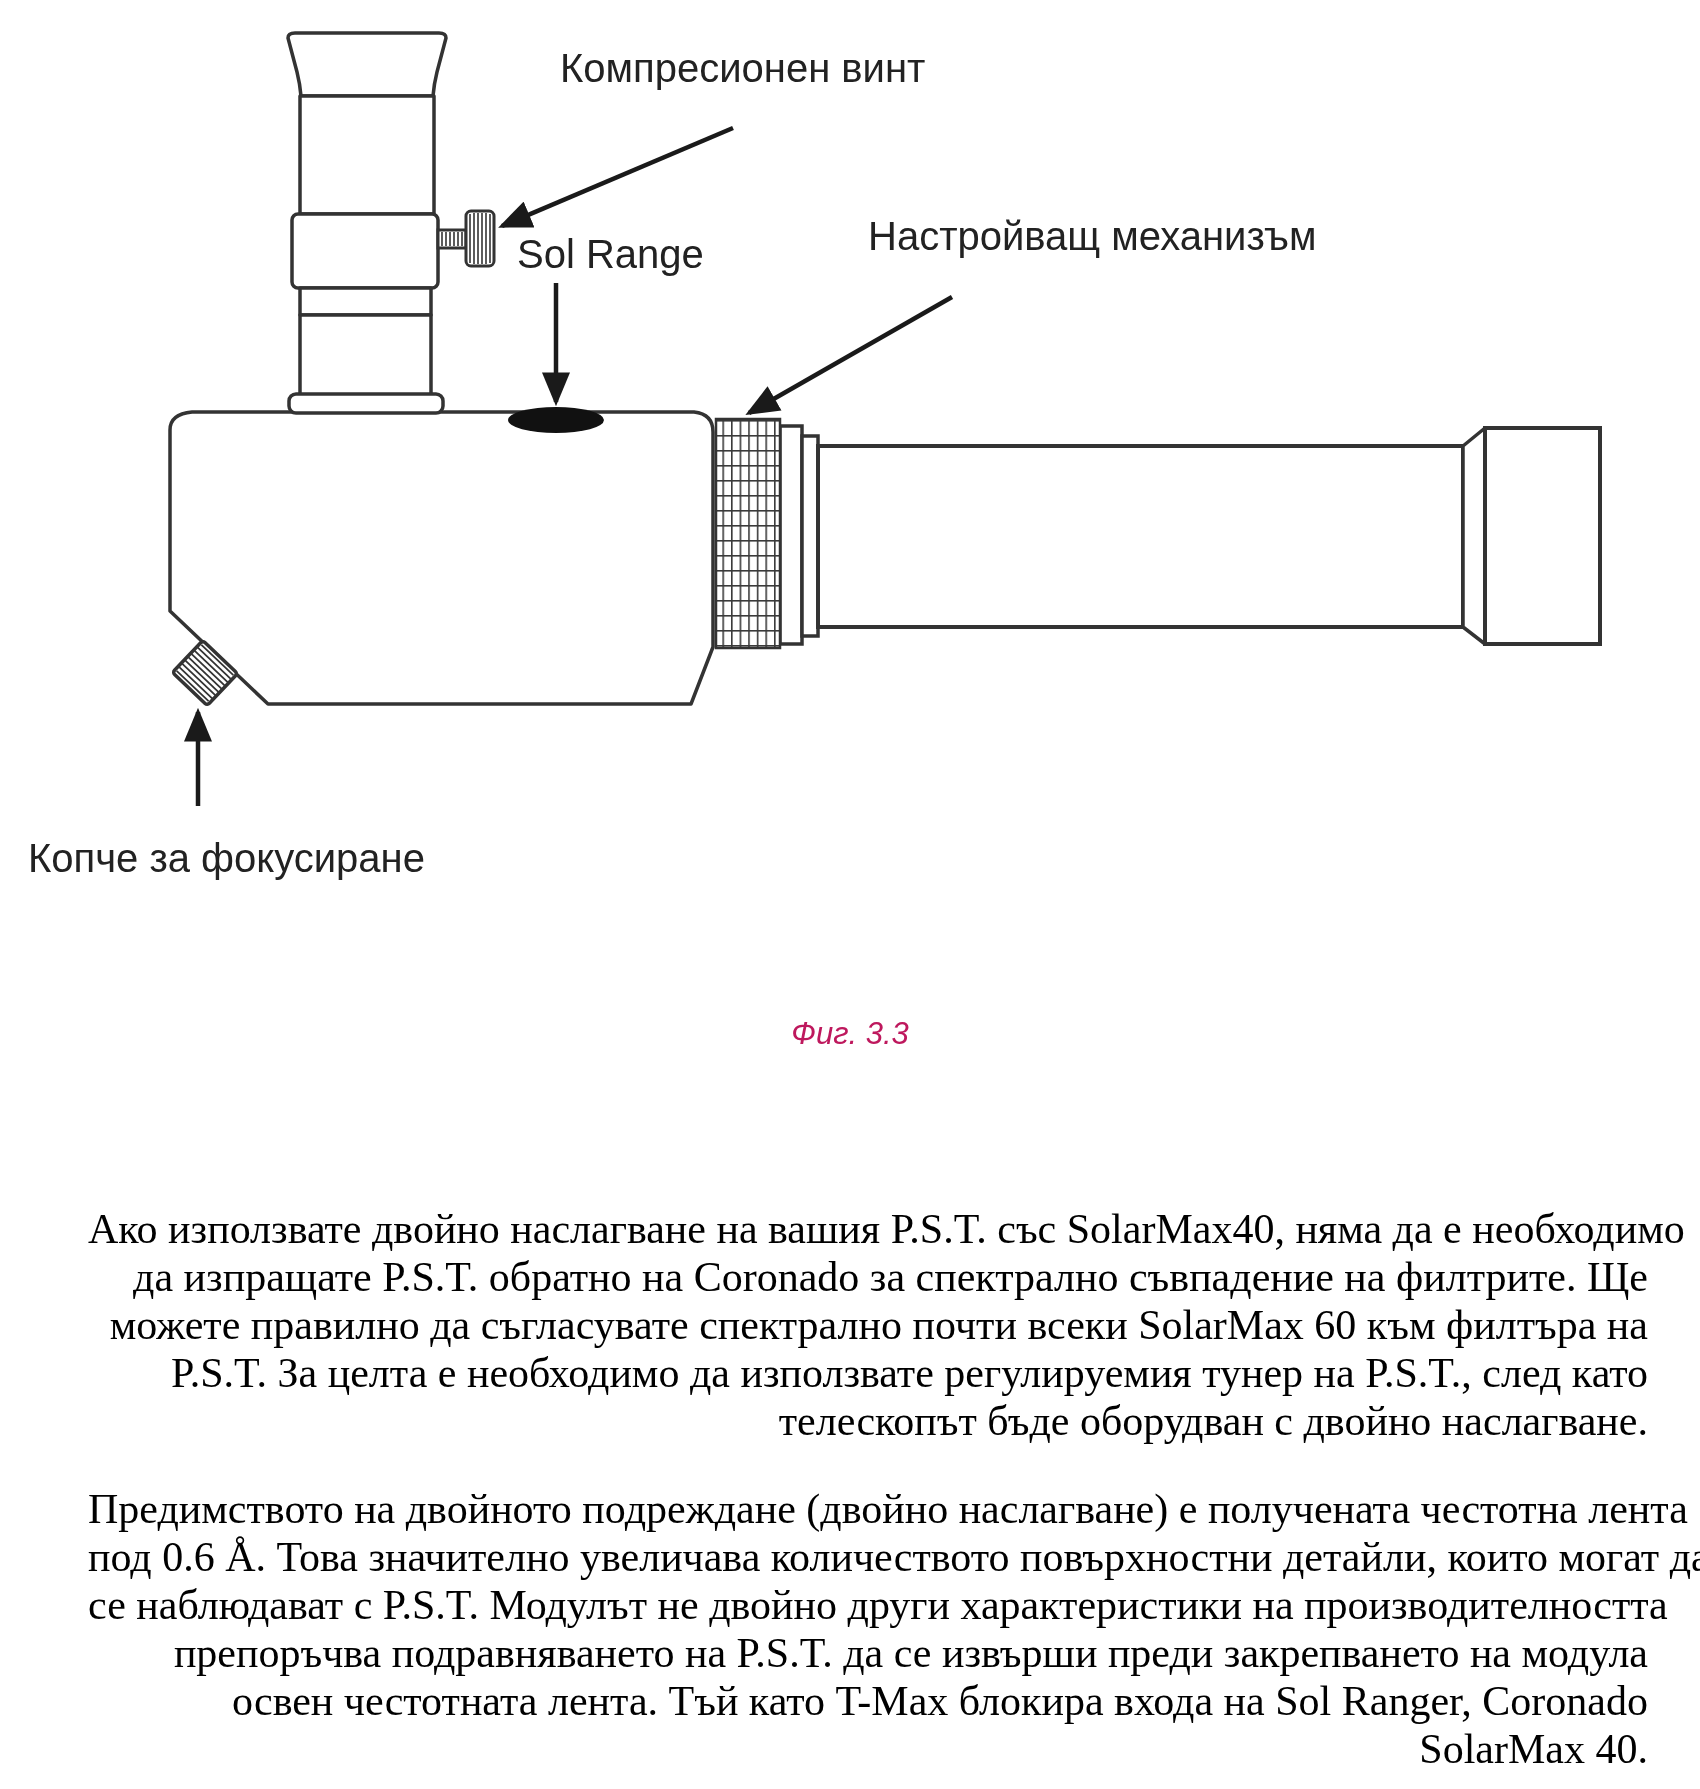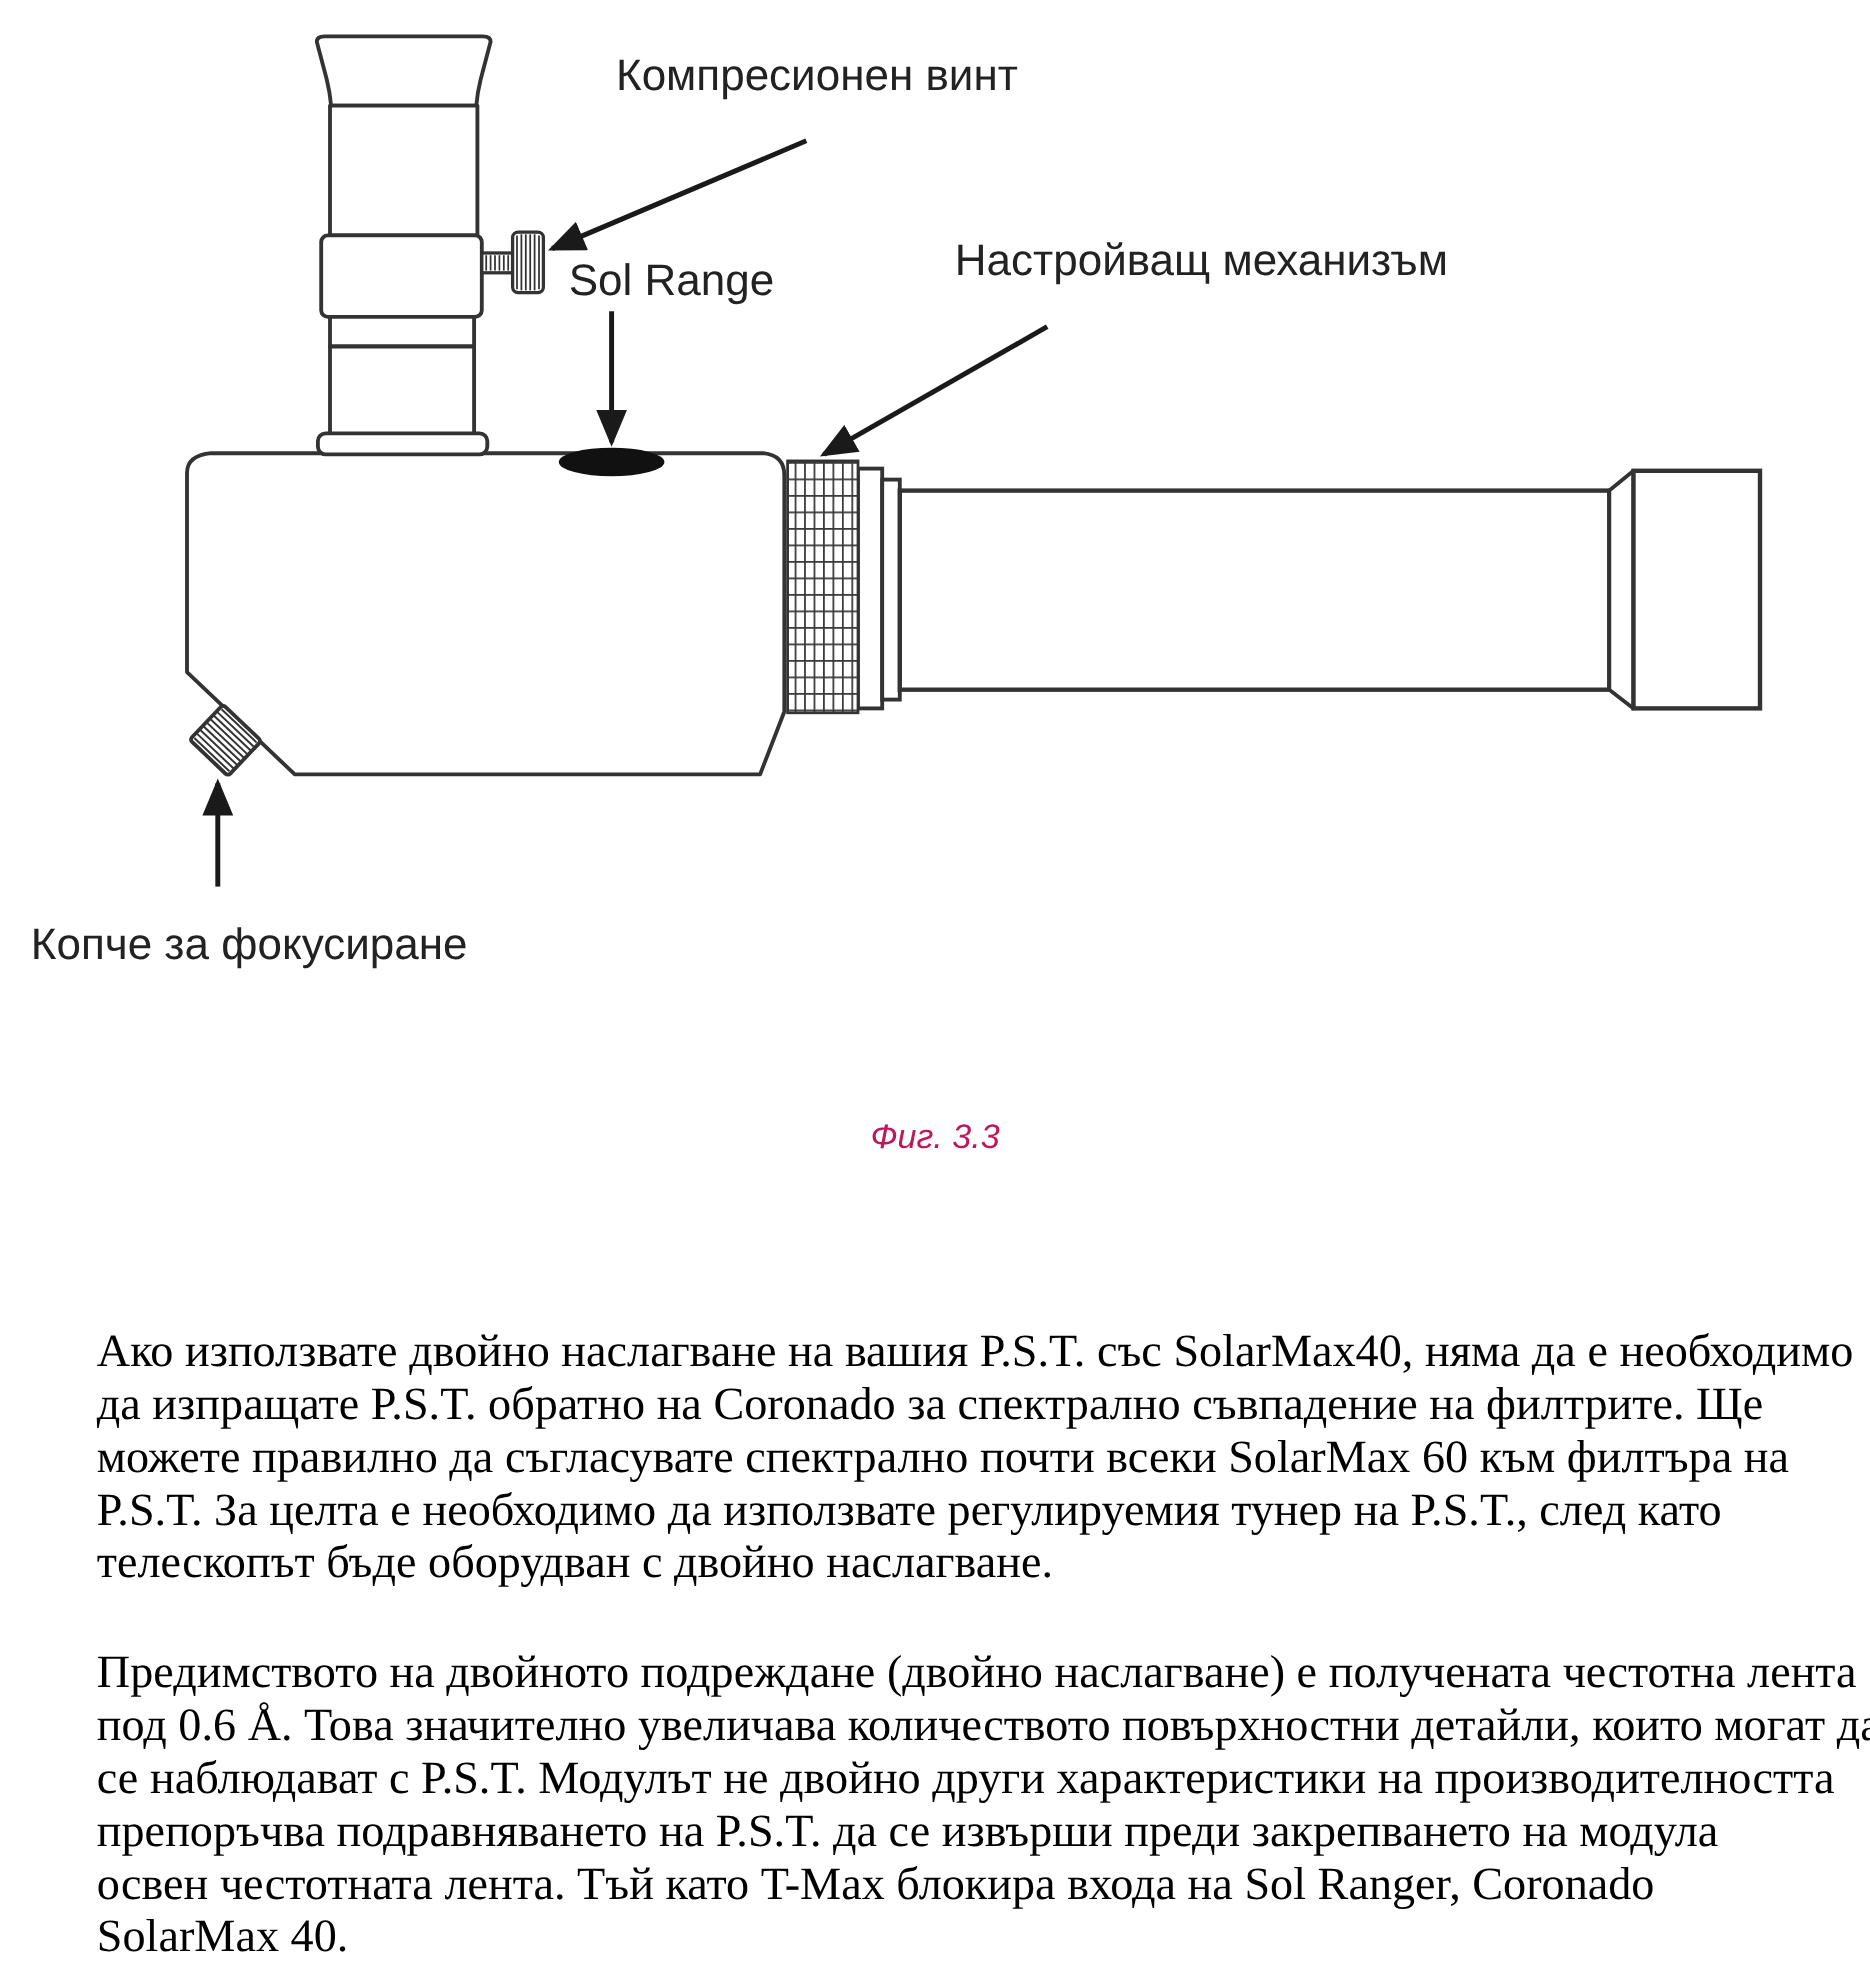--- a/index.html
+++ b/index.html
@@ -29,23 +29,24 @@
     color: #be185d;
   }
   #body-text {
     position: absolute;
     top: 1205px; left: 88px;
     width: 1560px;
     font-family: "Liberation Serif", serif;
     font-size: 42px;
     line-height: 48px;
     color: #000000;
+    text-align: right;
   }
   .text-line { white-space: nowrap; height: 48px; }
-  #paragraph-2 { margin-top: 52px; }
+  #paragraph-2 { margin-top: 40px; }
 </style>
 </head>
 <body>
 
 <svg id="diagram-svg" viewBox="0 0 1700 1010" xmlns="http://www.w3.org/2000/svg">
   <defs>
     <marker id="ah" viewBox="0 0 12 10" refX="10.5" refY="5" markerWidth="34" markerHeight="28" orient="auto" markerUnits="userSpaceOnUse">
       <path d="M0,0 L12,5 L0,10 Z" fill="#1a1a1a"></path>
     </marker>
     <pattern id="knurl" width="8.6" height="15" patternUnits="userSpaceOnUse">

